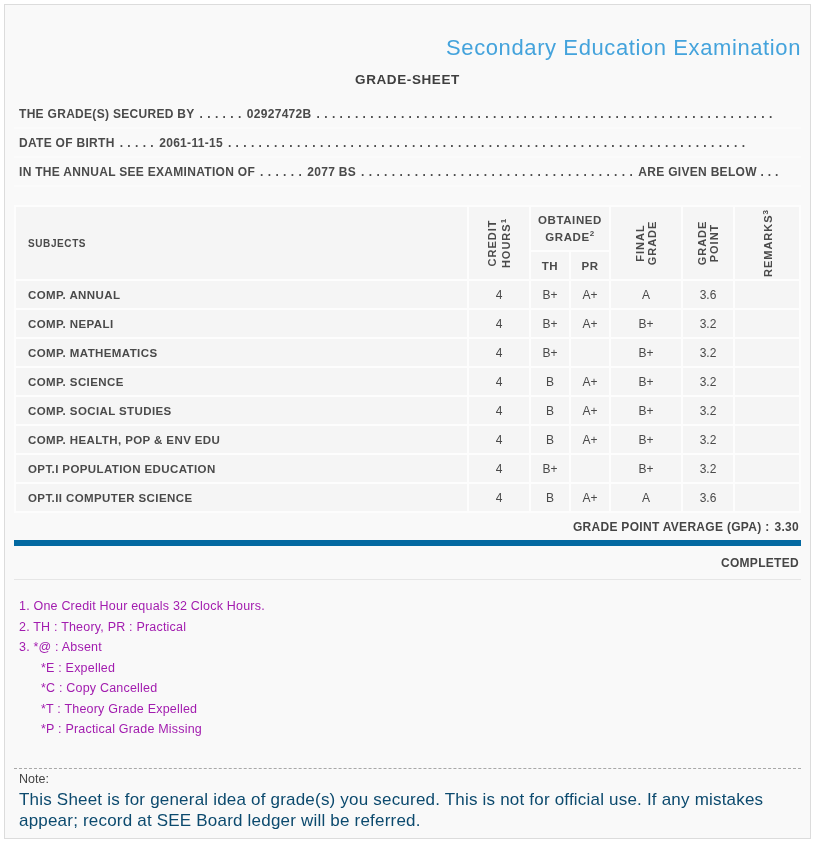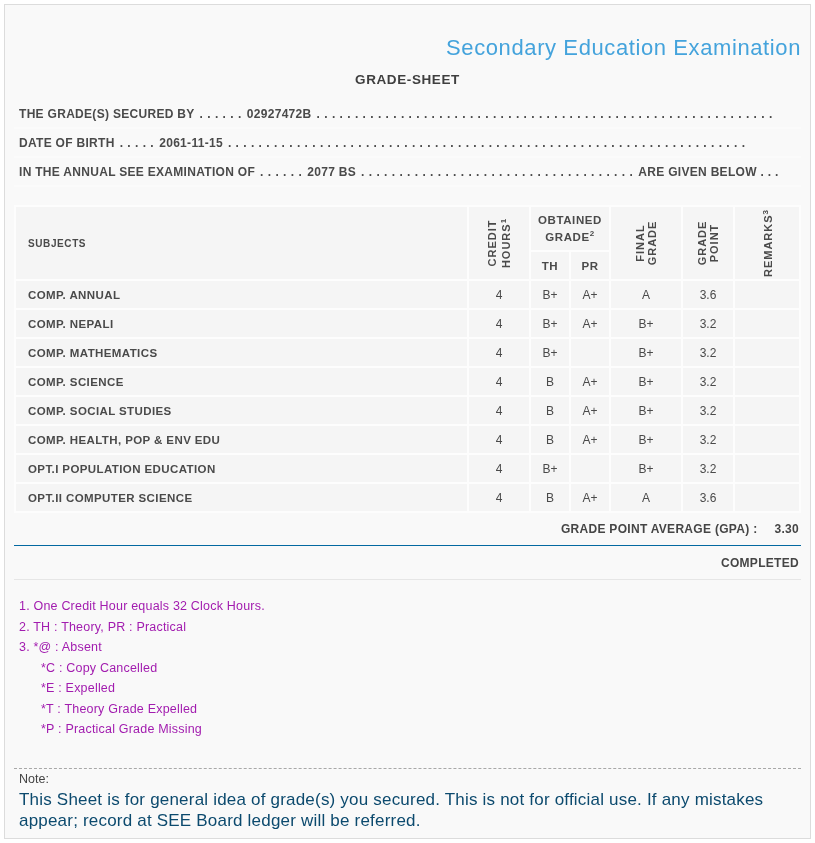--- a/index.html
+++ b/index.html
@@ -94,22 +94,22 @@
     height: 33px;
     display: flex;
     align-items: center;
     justify-content: flex-end;
     font-size: 12px;
     font-weight: bold;
     letter-spacing: 0.3px;
     color: #454545;
     padding-right: 2px;
   }
-  .summary-row:first-child { border-bottom: 1px solid #0369a1; }
-  .summary-row .gap { margin-left: 17px; }
+  .summary-row:first-child { border-bottom: 6px solid #0369a1; }
+  .summary-row .gap { margin-left: 5px; }
 
   
   .footnotes { margin-top: 16px; font-size: 12.5px; color: #a21caf; padding-left: 5px; }
   .fn { line-height: 20.5px; letter-spacing: 0.2px; }
   .fn.sub { padding-left: 22px; }
 
   
   .divider { margin-top: 28px; border-top: 1px dashed #a8a8a8; height: 0; }
   .note-label { margin-top: 0; font-size: 12.5px; color: #444; padding-left: 5px; line-height: 20px; }
   .note-text {
@@ -288,22 +288,22 @@
     </div>
     <div class="summary-row">
       <span>COMPLETED</span>
     </div>
   </div>
 
   <div class="footnotes">
     <div class="fn">1. One Credit Hour equals 32 Clock Hours.</div>
     <div class="fn">2. TH : Theory, PR : Practical</div>
     <div class="fn">3. *@ : Absent</div>
+    <div class="fn sub">*E : Expelled</div>
     <div class="fn sub">*C : Copy Cancelled</div>
-    <div class="fn sub">*E : Expelled</div>
     <div class="fn sub">*T : Theory Grade Expelled</div>
     <div class="fn sub">*P : Practical Grade Missing</div>
   </div>
 
   <div class="divider"></div>
   <div class="note-label">Note:</div>
   <p class="note-text">This Sheet is for general idea of grade(s) you secured. This is not for official use. If any mistakes appear; record at SEE Board ledger will be referred.</p>
 
 </div>
 

